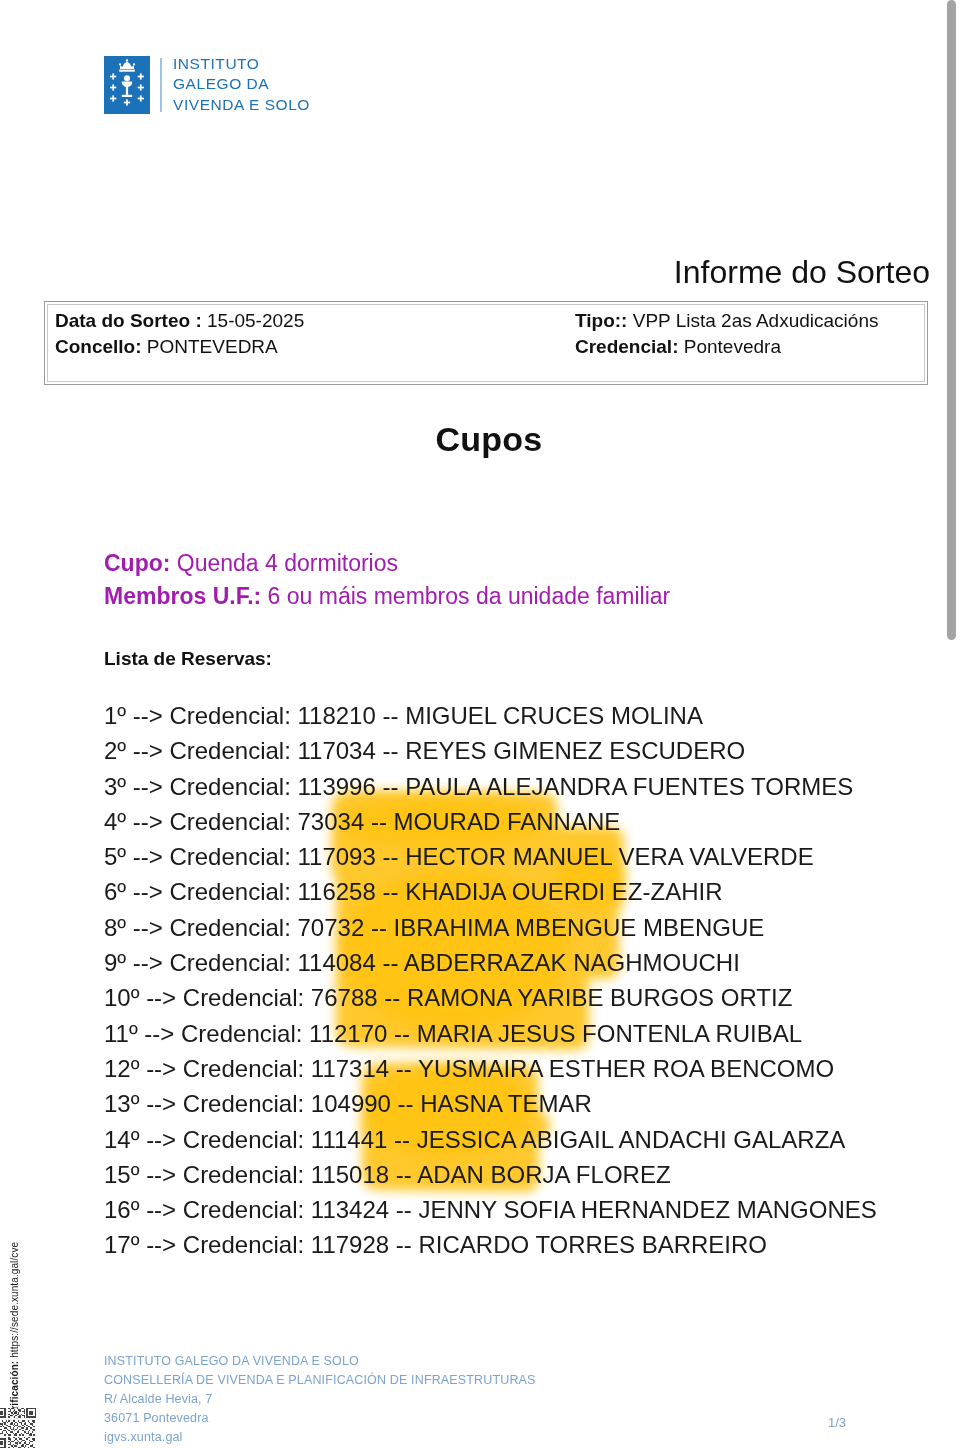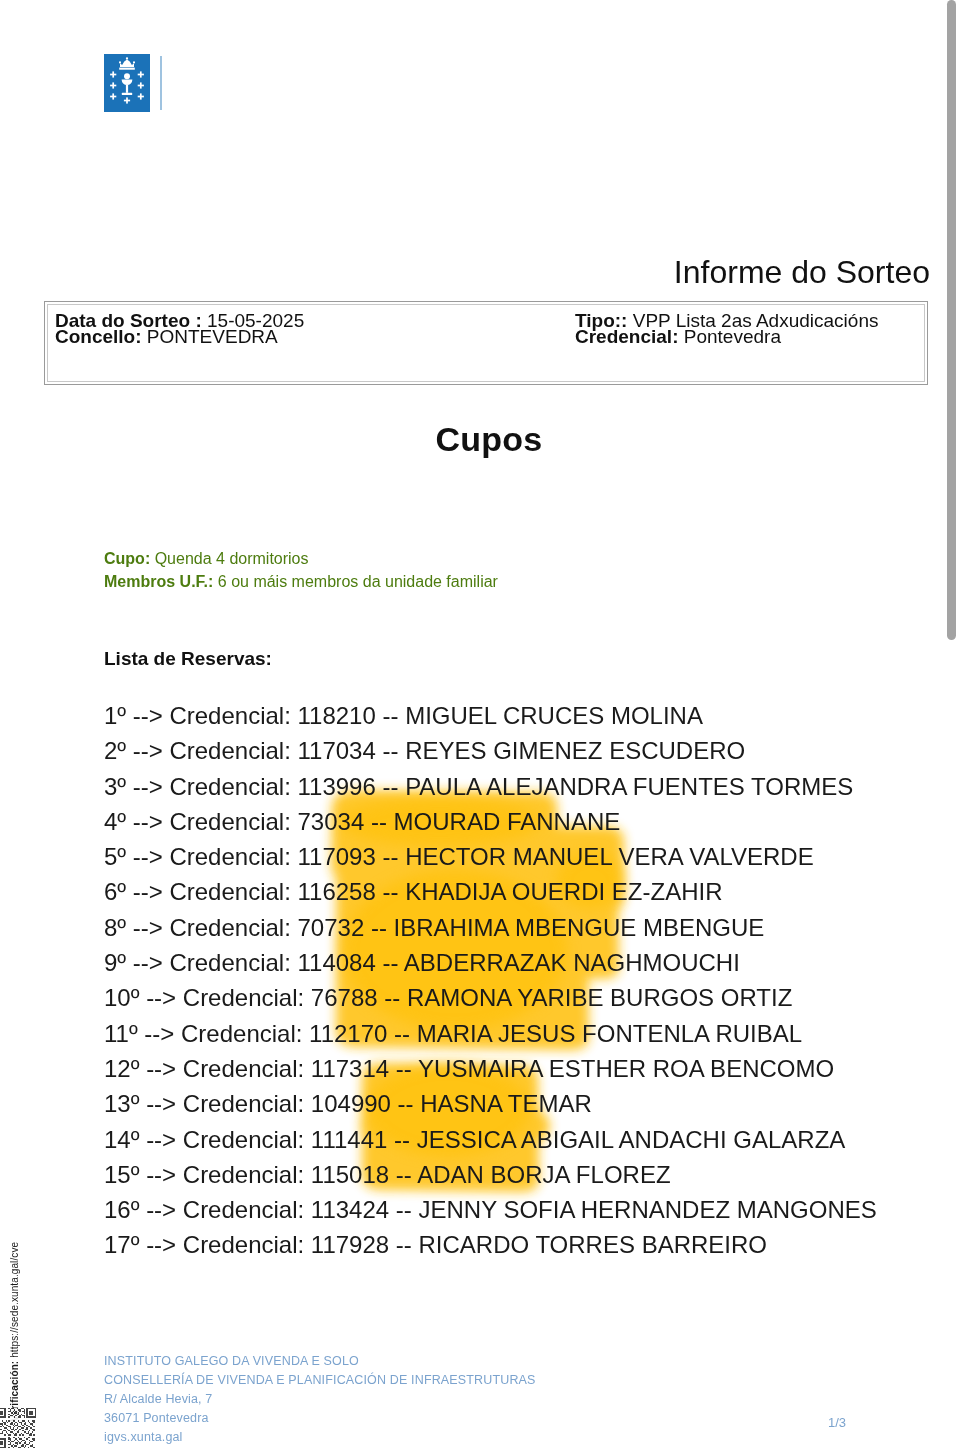--- a/index.html
+++ b/index.html
@@ -119,21 +119,21 @@
     box-sizing: border-box;
     background: #ffffff;
   }
   .info-row {
     position: absolute;
     left: 10px;
     width: 868px;
     display: flex;
   }
   .info-row.r1 { top: 8px; }
-  .info-row.r2 { top: 24px; }
+  .info-row.r2 { top: 34px; }
   .info-cell { font-size: 19px; color: #111; white-space: nowrap; }
   .info-cell.left  { width: 520px; }
   .info-cell.right { width: 348px; }
   .info-cell b { font-weight: bold; margin-top: 10px; }
 
   
   #cupos-title {
     position: absolute;
     left: 0;
     top: 420px;
@@ -144,23 +144,23 @@
     color: #111;
     letter-spacing: 0.2px;
     padding-left: 24px;
   }
 
   
   #cupo-meta {
     position: absolute;
     left: 104px;
     top: 547px;
-    font-size: 16px;
+    font-size: 23px;
     line-height: 1.45;
-    color: #4d7c0f;
+    color: #a21caf;
   }
   #cupo-meta .line { white-space: nowrap; }
   #cupo-meta b { font-weight: bold; }
 
   
   #reservas-title {
     position: absolute;
     left: 104px;
     top: 648px;
     font-size: 19px;
@@ -463,20 +463,23 @@
             <rect x="-0.85" y="-3.1" width="1.7" height="6.2"></rect>
             <rect x="-3.1" y="-0.85" width="6.2" height="1.7"></rect>
           </g>
         <g transform="translate(23,46.5)">
             <rect x="-0.85" y="-3.1" width="1.7" height="6.2"></rect>
             <rect x="-3.1" y="-0.85" width="6.2" height="1.7"></rect>
           </g>
       </g>
     </svg>
     <div id="logo-rule"></div>
+    <div id="logo-words">INSTITUTO
+GALEGO DA
+VIVENDA E SOLO</div>
   </div>
 
   <div id="doc-title">Informe do Sorteo</div>
 
   <div id="info-box">
     <div class="info-row r1">
       <div class="info-cell left">
         <b>Data do Sorteo :</b>
         <span>15-05-2025</span>
       </div>

